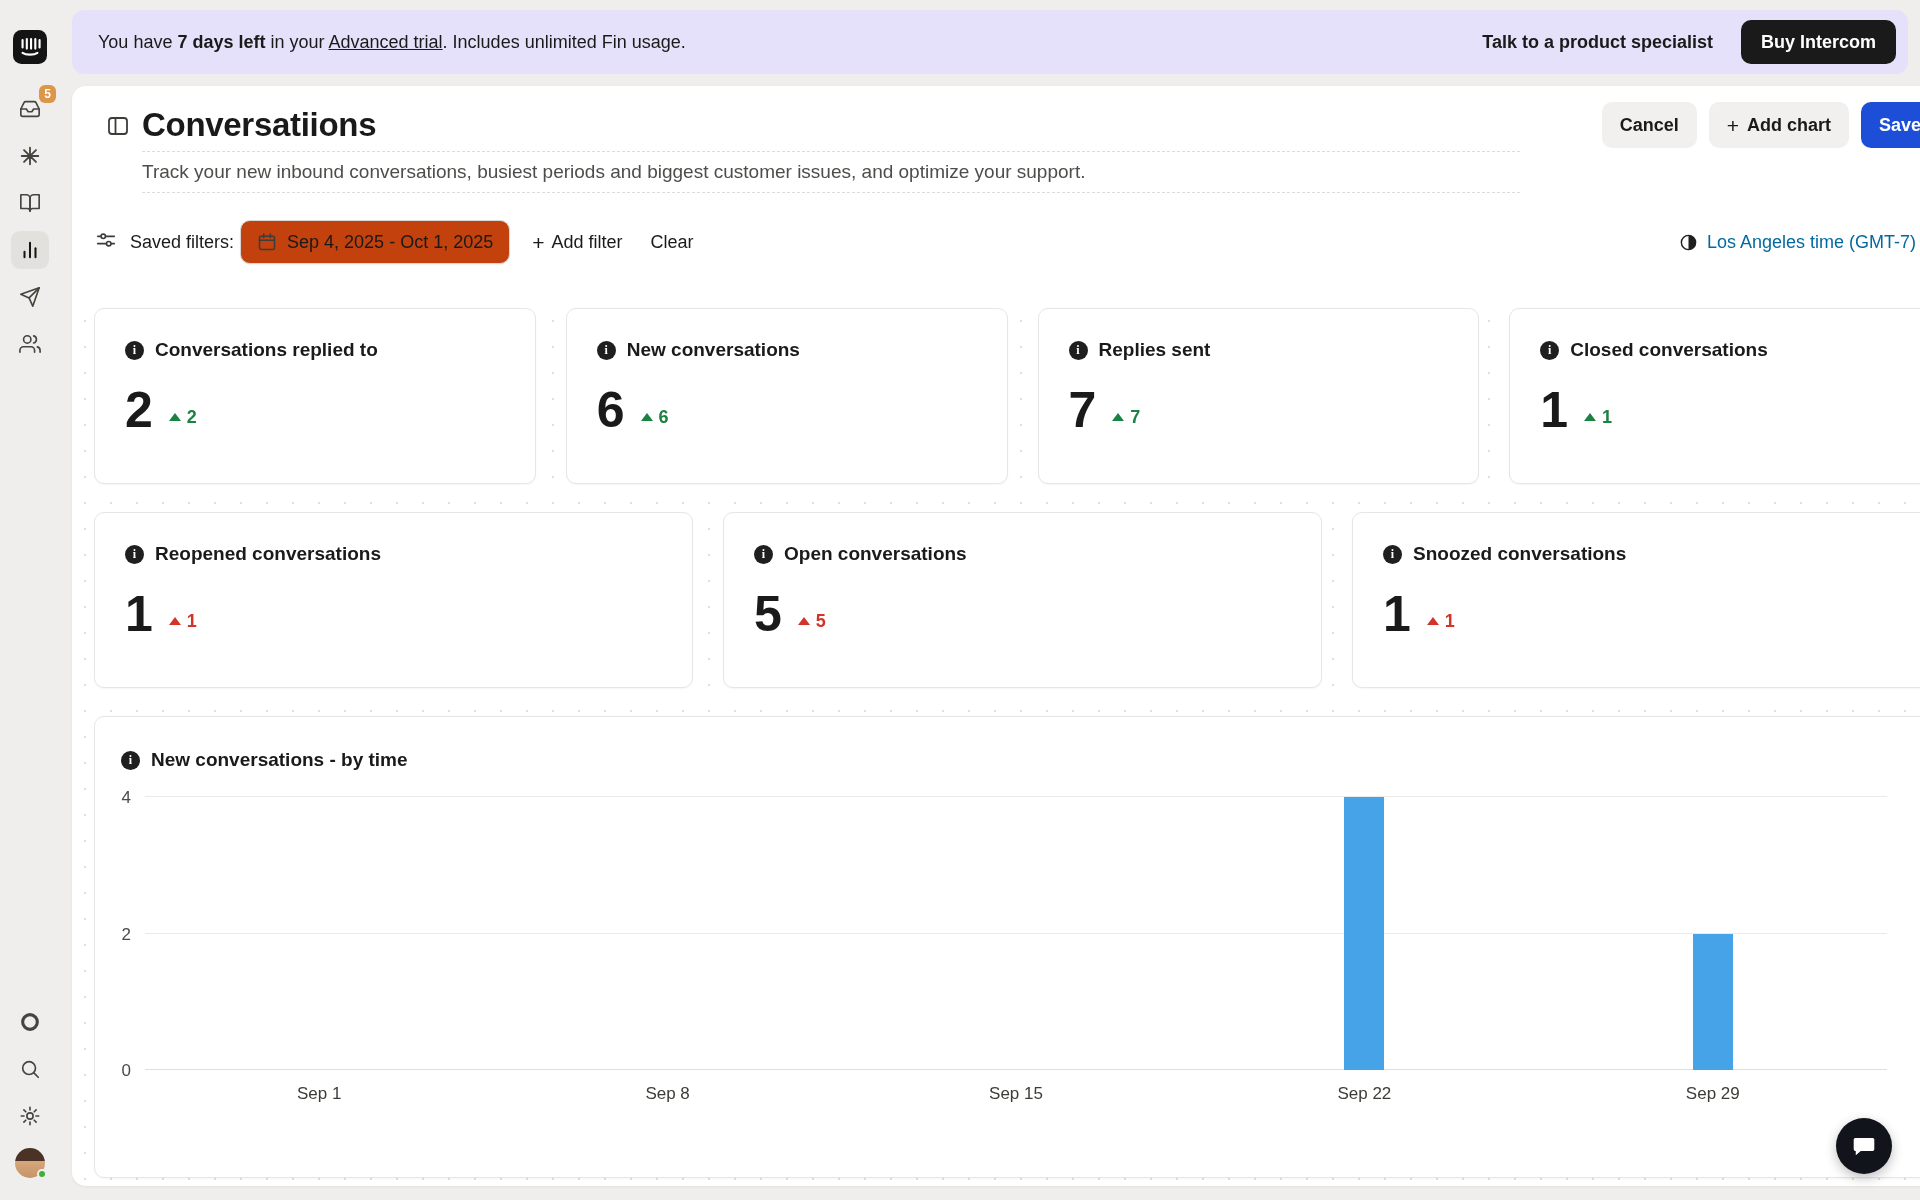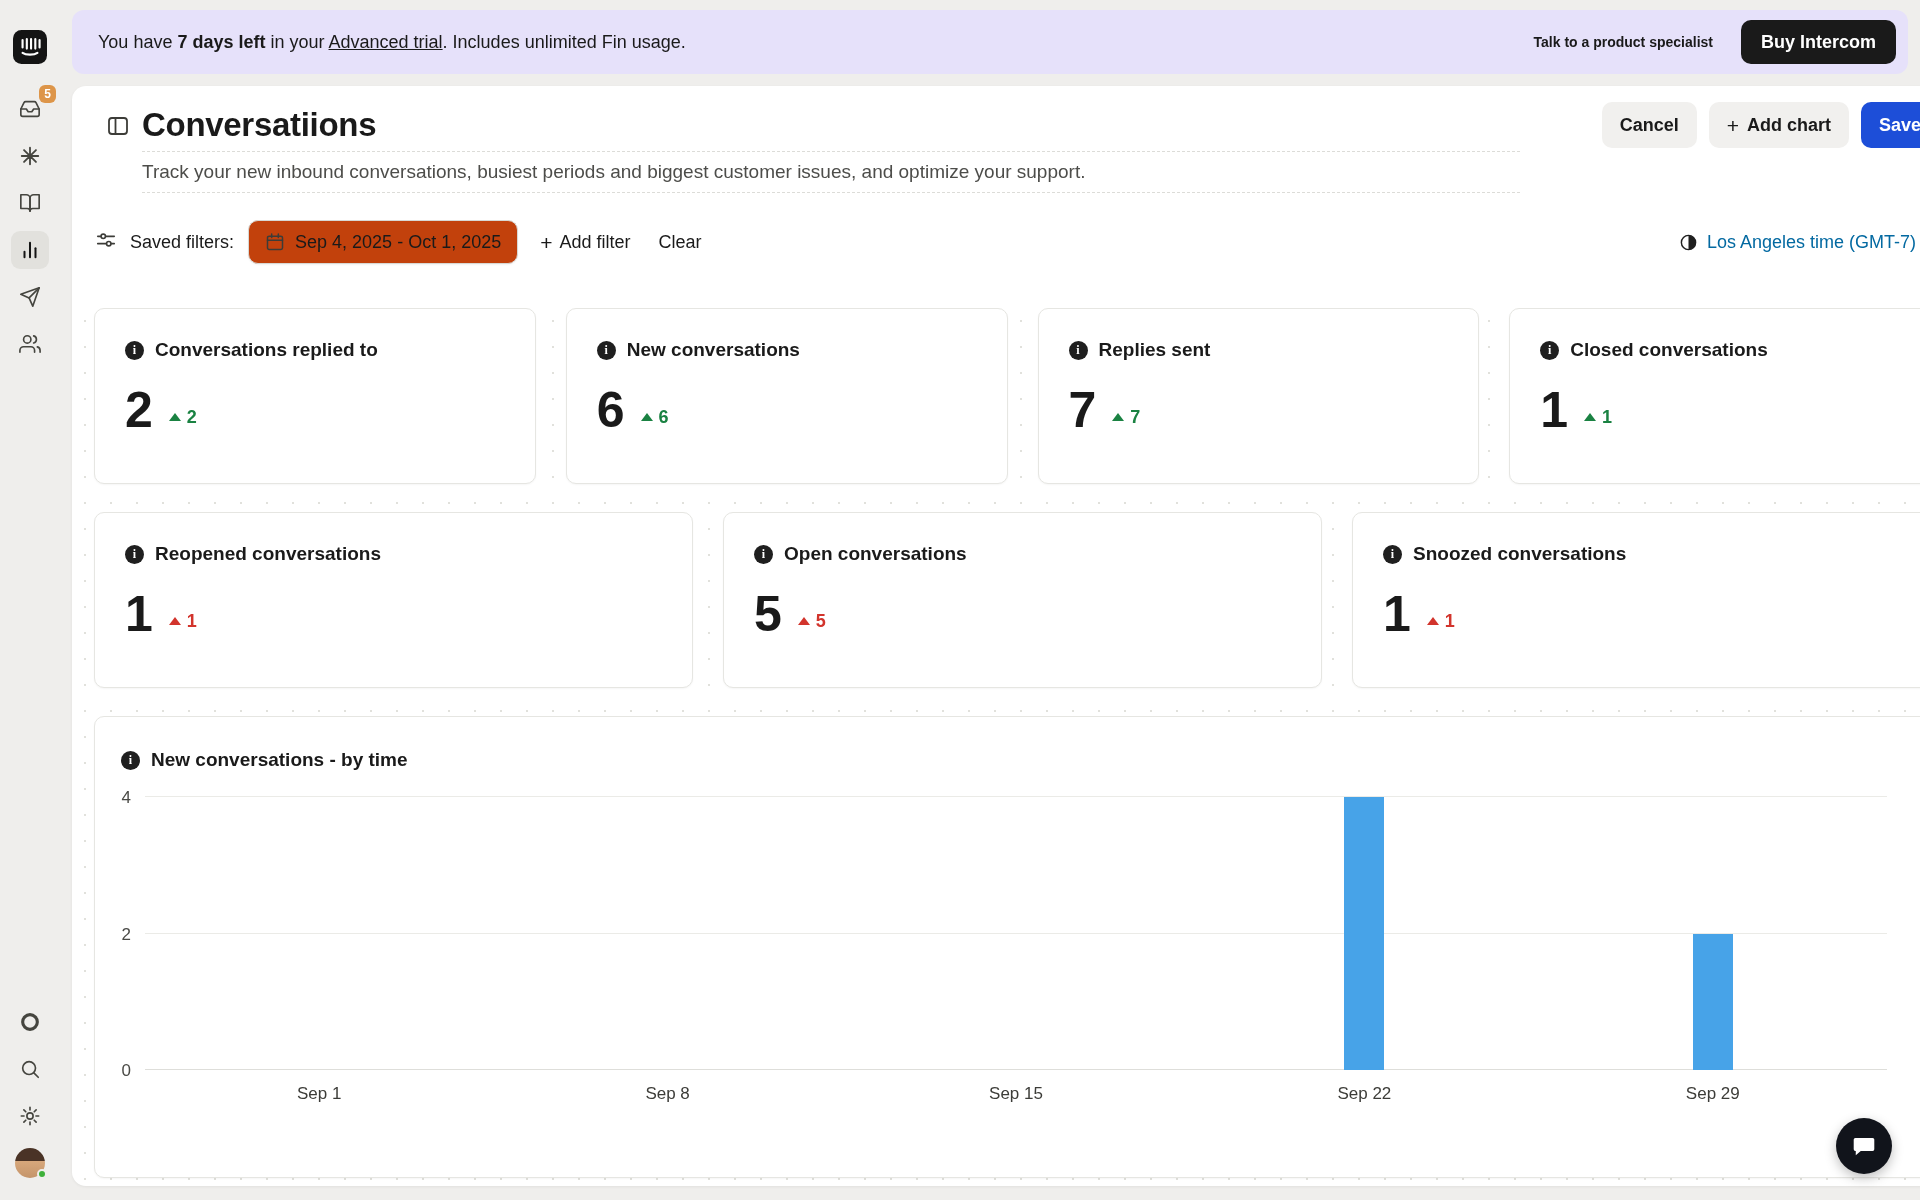--- a/index.html
+++ b/index.html
@@ -17,42 +17,42 @@
   .nav-btn svg { stroke:currentColor; }
   .badge { position:absolute; top:-5px; right:-7px; background:#dd9549; color:#fff; font-size:12px; font-weight:700; line-height:1; padding:3px 5px; border-radius:6px; }
   .avatar { width:30px; height:30px; border-radius:50%; background:linear-gradient(180deg,#4a3326 0%,#4a3326 42%,#d8a87c 42%,#c4946a 100%); position:relative; }
   .avatar .status-dot { position:absolute; right:-2px; bottom:-1px; width:10px; height:10px; border-radius:50%; background:#3eb03a; border:2px solid #efeeec; }
 
   
   .banner { position:absolute; left:72px; top:10px; width:1836px; height:64px; background:#e6e1fa; border-radius:12px; display:flex; align-items:center; padding:0 12px 0 26px; font-size:18px; z-index:4; }
   .banner .b-bold { font-weight:700; }
   .banner .b-link { text-decoration:underline; }
   .banner-right { margin-left:auto; display:flex; align-items:center; gap:28px; }
-  .specialist { font-weight:700; font-size:14px; }
+  .specialist { font-weight:700; font-size:18px; }
   .buy-btn { background:#1a1a1a; color:#fff; font-size:18px; font-weight:600; height:44px; padding:0 20px; border-radius:10px; }
 
   
   .main-card { position:absolute; left:72px; top:86px; width:1901px; height:1100px; background:#fff; border-radius:14px; box-shadow:0 1px 3px rgba(0,0,0,.06); }
 
   .card-header { position:relative; height:118px; padding:20px 34px 0 34px; }
   .header-left { display:flex; align-items:flex-start; gap:12px; }
   .panel-toggle { margin-top:8px; color:#3c3c38; }
   .title-fields { width:1378px; }
   .page-title { font-size:33px; font-weight:700; letter-spacing:-.3px; padding-bottom:7px; border-bottom:1px dashed #dcdcd8; }
   .page-subtitle { font-size:19px; color:#4d4d4a; margin-top:9px; padding-bottom:9px; border-bottom:1px dashed #dcdcd8; }
   .header-actions { position:absolute; right:34px; top:16px; display:flex; gap:12px; }
   .btn { height:46px; border-radius:10px; font-size:18px; font-weight:600; padding:0 18px; display:inline-flex; align-items:center; gap:8px; }
   .btn-gray { background:#f1f0ee; }
   .btn-dark { background:#1d4ed8; color:#fff; }
   .plus-glyph { font-size:21px; font-weight:500; line-height:1; }
 
   
   .filter-row { height:44px; margin:16px 34px 0 23px; display:flex; align-items:center; font-size:18px; }
   .filter-row .sliders { color:#3c3c38; margin-right:13px; }
-  .sf-label { font-weight:500; margin-right:14px; }
+  .sf-label { font-weight:500; margin-right:6px; }
   .date-btn { height:44px; background:#c2410c; border:1px solid #d8d8d4; border-radius:10px; box-shadow:0 1px 2px rgba(0,0,0,.05); display:inline-flex; align-items:center; gap:10px; padding:0 16px; font-size:18px; font-weight:500; }
   .date-btn svg { color:#3c3c38; }
   .add-filter { display:inline-flex; align-items:center; gap:7px; margin-left:14px; font-size:18px; font-weight:500; padding:0 8px; }
   .clear-btn { margin-left:12px; font-size:18px; font-weight:500; padding:0 8px; }
   .tz { margin-left:auto; display:inline-flex; align-items:center; gap:9px; font-size:18px; font-weight:500; color:#0369a1; }
 
   
   .content { padding:0 22px 8px; background-image:radial-gradient(#e1e1dc 1.3px, transparent 1.3px); background-size:26px 26px; }
   .metric-row { display:grid; gap:30px; }
   .row-4 { grid-template-columns:repeat(4,1fr); margin-top:44px; }

